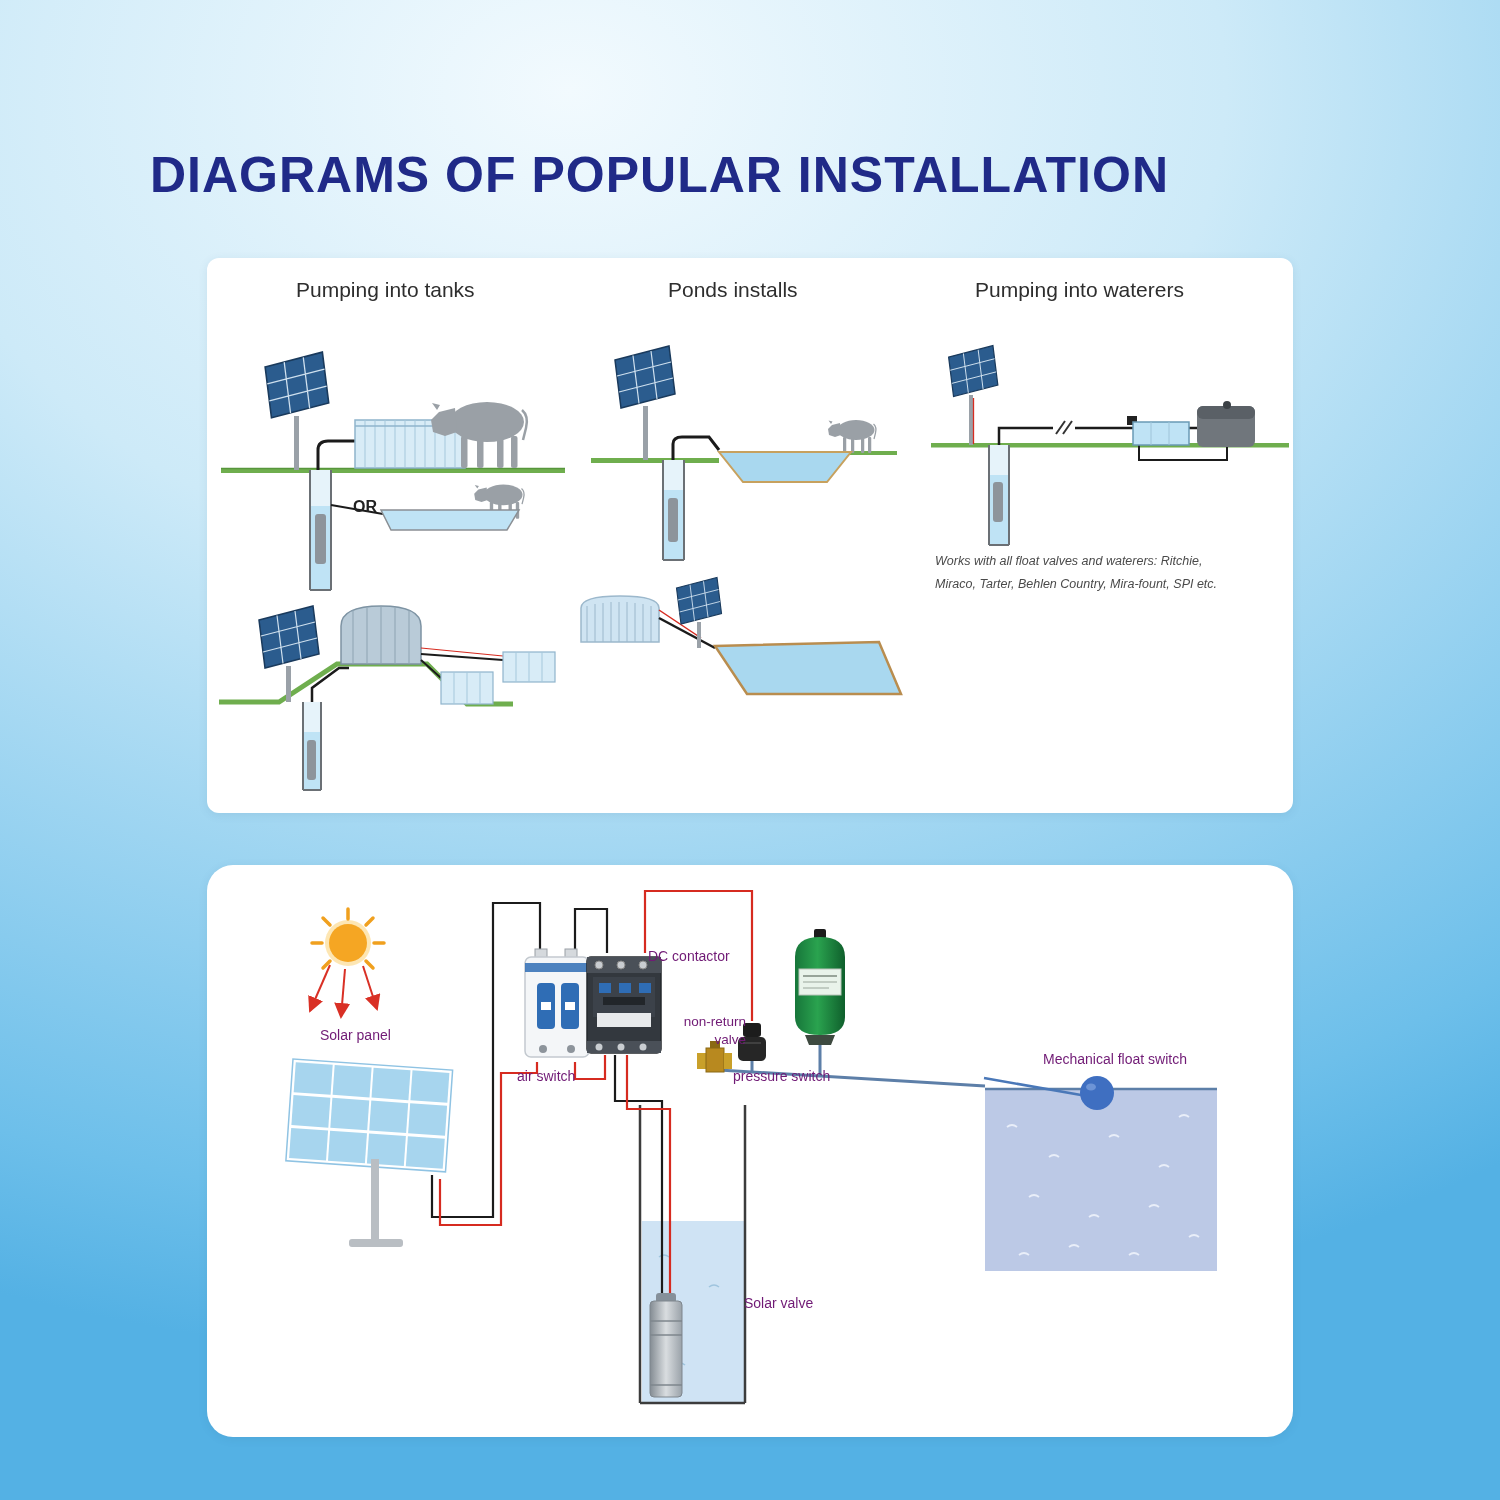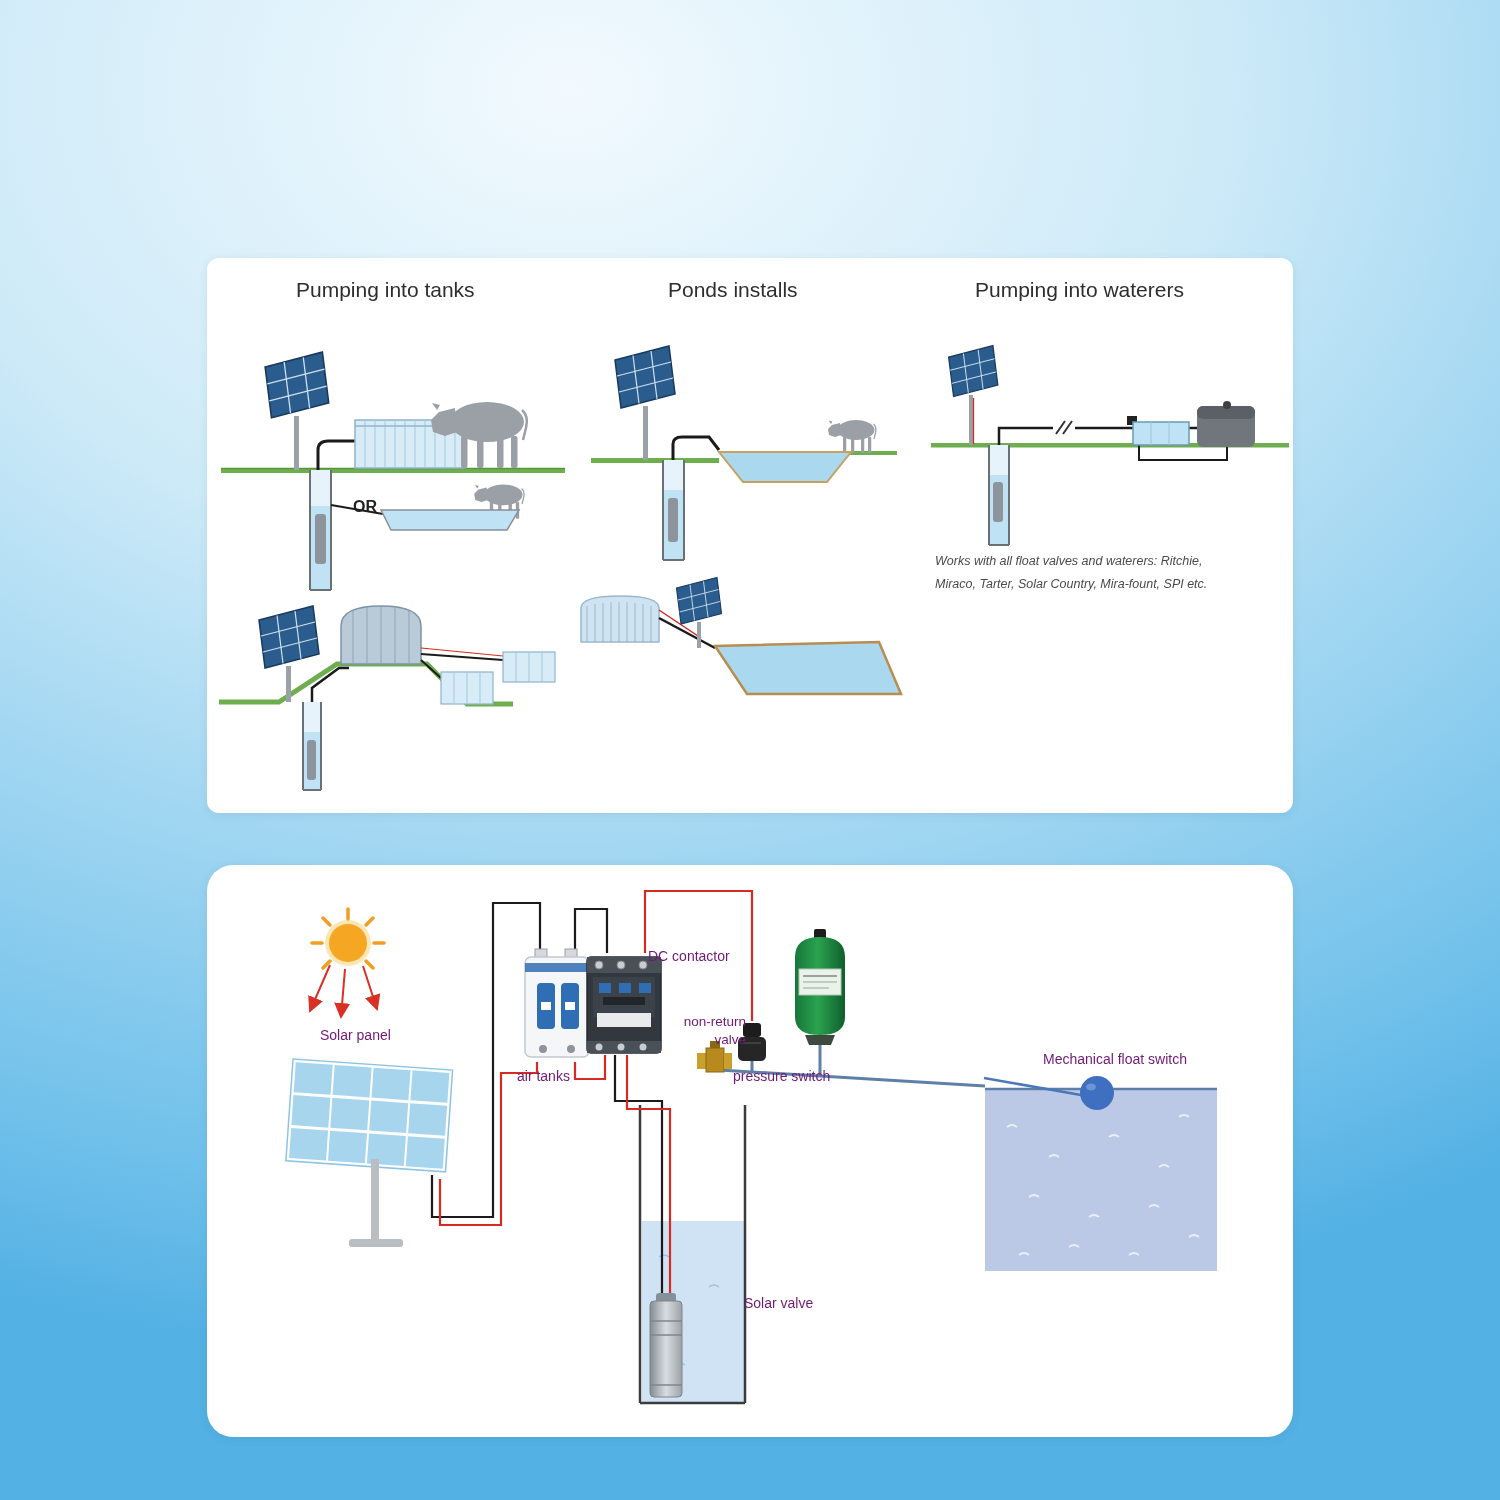--- a/index.html
+++ b/index.html
@@ -20,20 +20,21 @@
   .note { position:absolute; font-size:12.5px; font-style:italic; color:#4a4a4a;
           line-height:1.85; width:300px; white-space:normal; }
   .w-lbl { font-size:14px; color:#701a75; }
   .w-lbl.wrap { white-space:normal; width:78px; line-height:1.3; font-size:13.5px; }
 </style>
 </head>
 <body>
 
 <div class="page">
 
+  <h1 class="page-title">DIAGRAMS OF POPULAR INSTALLATION</h1>
 
   <div class="card card-1">
 
     <svg class="art" viewBox="0 0 1086 555" aria-hidden="true">
       <defs>
         <g id="c1-panel">
           <polygon points="2,16 56,2 62,50 8,64" fill="#2b5c8e" stroke="#1a3a5c" stroke-width="1.5"></polygon>
           <path d="M20,11.5 L26,59.5 M38,7 L44,55 M4,32 L58,18 M6,48 L60,34" stroke="#cfe0ee" stroke-width="1.2" fill="none"></path>
         </g>
         <g id="cow" fill="#9aa0a6">
@@ -152,21 +153,21 @@
         <polygon points="508,388 672,384 694,436 540,436" fill="#a9d8ef" stroke="#b98d4f" stroke-width="2.5"></polygon>
         <use href="#c1-panel" transform="translate(468,318) scale(0.75)"></use>
         <rect x="490" y="364" width="4" height="26" fill="#9aa1a8"></rect>
       </g>
     </svg>
 
     <span class="lbl sec-title" style="left:89px; top:20px;">Pumping into tanks</span>
     <span class="lbl sec-title" style="left:461px; top:20px;">Ponds installs</span>
     <span class="lbl sec-title" style="left:768px; top:20px;">Pumping into waterers</span>
     <span class="lbl or" style="left:146px; top:240px;">OR</span>
-    <div class="note" style="left:728px; top:292px;">Works with all float valves and waterers: Ritchie, Miraco, Tarter, Solar Country, Mira-fount, SPI etc.</div>
+    <div class="note" style="left:728px; top:292px;">Works with all float valves and waterers: Ritchie, Miraco, Tarter, Behlen Country, Mira-fount, SPI etc.</div>
   </div>
 
   <div class="card card-2">
 
     <svg class="art" viewBox="0 0 1086 572" aria-hidden="true">
       <defs>
         <marker id="arrowRed" markerWidth="9" markerHeight="9" refX="7" refY="4" orient="auto">
           <path d="M0,0 L8,4 L0,8 Z" fill="#d93025"></path>
         </marker>
         <linearGradient id="tankG" x1="0" y1="0" x2="1" y2="0">
@@ -321,21 +322,21 @@
       <g>
         <rect x="449" y="428" width="20" height="10" rx="3" fill="#85909a"></rect>
         <rect x="443" y="436" width="32" height="96" rx="4" fill="url(#pumpG)" stroke="#7e868d" stroke-width="1"></rect>
         <line x1="443" y1="456" x2="475" y2="456" stroke="#7e868d" stroke-width="1.5"></line>
         <line x1="443" y1="470" x2="475" y2="470" stroke="#7e868d" stroke-width="1.5"></line>
         <line x1="443" y1="520" x2="475" y2="520" stroke="#7e868d" stroke-width="1.5"></line>
       </g>
     </svg>
 
     <span class="lbl w-lbl" style="left:113px; top:162px;">Solar panel</span>
-    <span class="lbl w-lbl" style="left:310px; top:203px;">air tanks</span>
+    <span class="lbl w-lbl" style="left:310px; top:203px;">air switch</span>
     <span class="lbl w-lbl" style="left:441px; top:83px;">DC contactor</span>
     <span class="lbl w-lbl wrap" style="left:461px; top:148px;text-align:right;">non-return valve</span>
     <span class="lbl w-lbl" style="left:526px; top:203px;">pressure switch</span>
     <span class="lbl w-lbl" style="left:836px; top:186px;">Mechanical float switch</span>
     <span class="lbl w-lbl" style="left:537px; top:430px;">Solar valve</span>
   </div>
 
 </div>
 
 </body></html>

